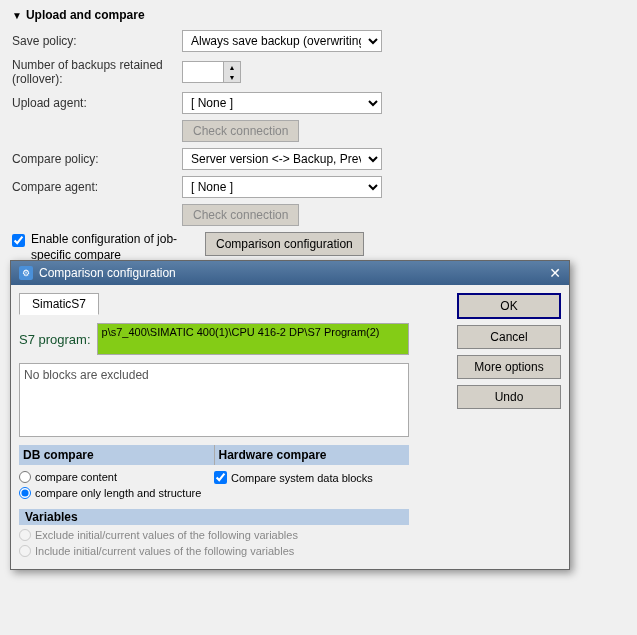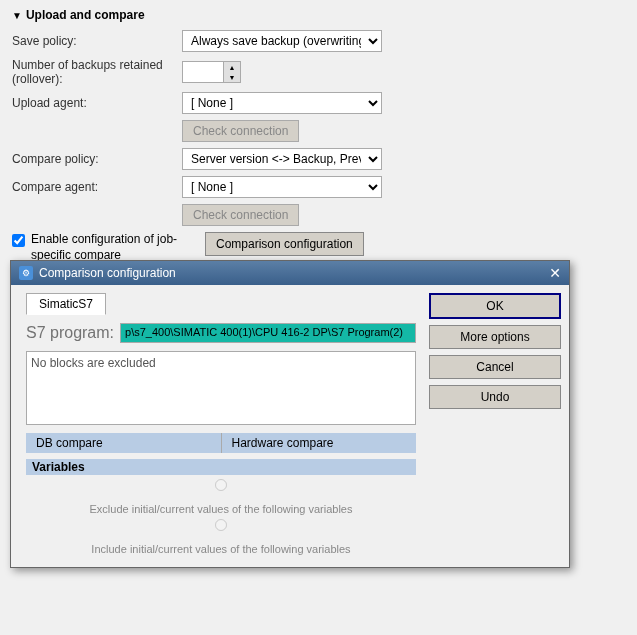--- a/index.html
+++ b/index.html
@@ -184,26 +184,25 @@
       line-height: 1;
     }
 
     .modal-body {
       padding: 8px;
     }
 
     .modal-left {
       float: left;
       width: 390px;
-      margin-left: 7px;
     }
 
     .modal-right {
       float: right;
-      width: 132px;
+      width: 104px;
       display: flex;
       flex-direction: column;
       gap: 6px;
     }
 
     
     .tab-bar {
       display: flex;
       margin-bottom: 8px;
     }
@@ -226,32 +225,32 @@
 
     
     .s7-row {
       display: flex;
       align-items: center;
       margin-bottom: 8px;
       gap: 6px;
     }
 
     .s7-label {
-      font-size: 16px;
-      color: #737373;
+      font-size: 13px;
+      color: #14532d;
       white-space: nowrap;
     }
 
     .s7-path {
       flex: 1;
       border: 1px solid #aaa;
-      background: #14b8a6;
+      background: #84cc16;
       padding: 2px 4px;
       font-size: 11px;
-      height: 20px;
+      height: 32px;
       overflow: hidden;
       white-space: nowrap;
     }
 
     
     .section-box {
       background: #b8cce4;
       padding: 3px 6px;
       font-size: 12px;
       font-weight: bold;
@@ -272,23 +271,23 @@
     
     .compare-columns {
       display: flex;
       gap: 0;
       margin-bottom: 6px;
     }
 
     .compare-col {
       flex: 1;
       background: #b8cce4;
-      padding: 3px 10px;
-      font-size: 12px;
-      font-weight: normal;
+      padding: 3px 4px;
+      font-size: 12px;
+      font-weight: bold;
     }
 
     .compare-col:first-child {
       border-right: 1px solid #aaa;
     }
 
     .compare-options {
       display: flex;
       gap: 0;
       margin-bottom: 6px;
@@ -311,24 +310,23 @@
       background: #b8cce4;
       padding: 1px 6px;
       font-size: 12px;
       font-weight: bold;
       margin-bottom: 4px;
     }
 
     .var-option {
       display: flex;
       align-items: center;
-      gap: 12px;
+      gap: 4px;
       margin-bottom: 4px;
       font-size: 11px;
-      flex-direction: column;
     }
 
     .var-option input[type=radio] {
       accent-color: #888;
     }
 
     .var-option span {
       color: #888;
     }
 
@@ -459,33 +457,51 @@
 
       <div class="excluded-area">
         <span>No blocks are excluded</span>
       </div>
 
       <div class="compare-columns">
         <div class="compare-col">DB compare</div>
         <div class="compare-col">Hardware compare</div>
       </div>
 
+      <div class="compare-options">
+        <div class="compare-option-col">
+          <div class="radio-row">
+            <input type="radio" name="db-compare" style="">
+            <span>compare content</span>
+          </div>
+          <div class="radio-row">
+            <input type="radio" name="db-compare" checked="" style="">
+            <span>compare only length and structure</span>
+          </div>
+        </div>
+        <div class="compare-option-col">
+          <div class="checkbox-option-row">
+            <input type="checkbox" checked="" style="">
+            <span>Compare system data blocks</span>
+          </div>
+        </div>
+      </div>
 
       <div class="variables-section">Variables</div>
 
       <div class="var-option">
         <input type="radio" name="variables" disabled="" style="">
         <span>Exclude initial/current values of the following variables</span>
       </div>
       <div class="var-option">
         <input type="radio" name="variables" disabled="" style="">
         <span>Include initial/current values of the following variables</span>
       </div>
     </div>
 
     <div class="modal-right">
       <button class="modal-btn primary">OK</button>
+      <button class="modal-btn">Cancel</button>
       <button class="modal-btn">More options</button>
-      <button class="modal-btn">Cancel</button>
       <button class="modal-btn">Undo</button>
     </div>
   </div>
 </div>
 
 </body></html>

